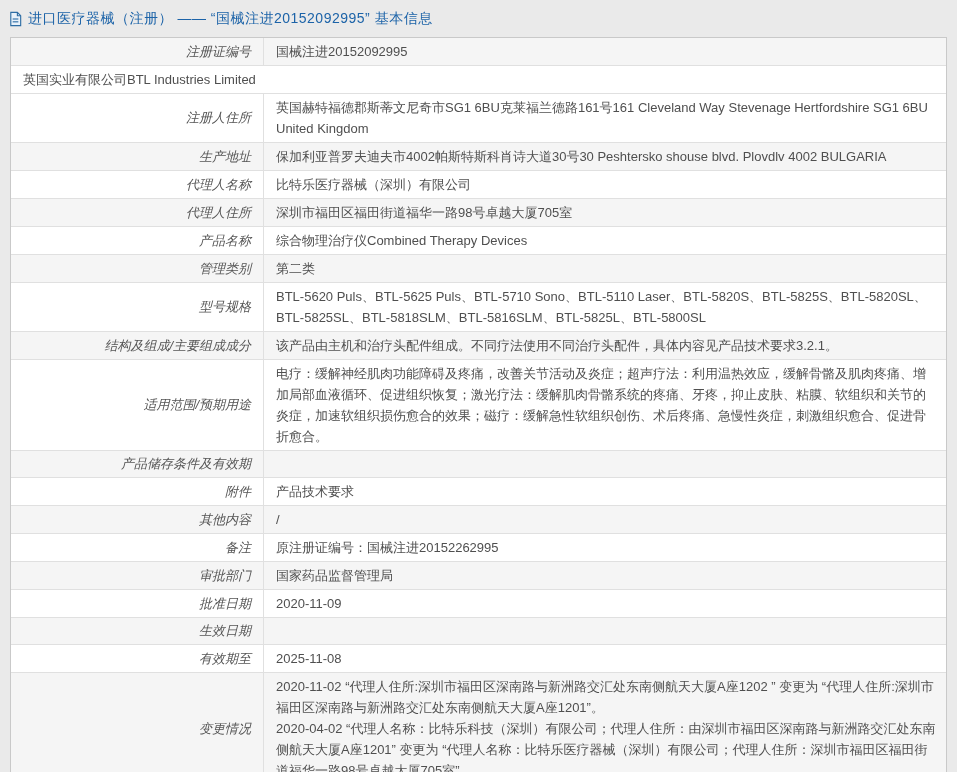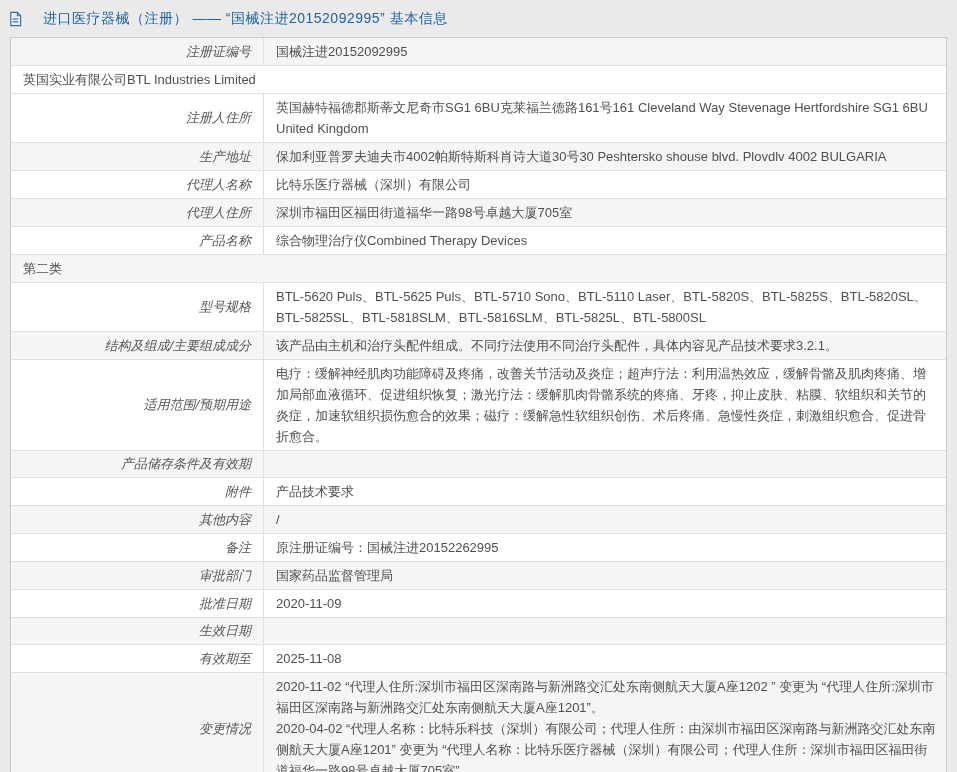--- a/index.html
+++ b/index.html
@@ -16,21 +16,21 @@
   html,body{width:957px;height:772px;overflow:hidden;}
   body{
     background:var(--page-bg);
     font-family:"Liberation Sans","DejaVu Sans",sans-serif;
     font-size:13px;
     color:var(--value-color);
   }
   .header{
     display:flex;
     align-items:center;
-    gap:20px;
+    gap:5px;
     padding:10px 14px 9px 8px;
   }
   .header .title{
     color:var(--title-blue);
     font-size:14px;
     letter-spacing:0.5px;
   }
   .doc-icon{display:inline-flex;align-items:center;}
   .info-table{
     margin:0 10px;
@@ -148,20 +148,24 @@
     <div class="label-cell">
 
       <span class="label-text">产品名称</span>
     </div>
     <div class="value-cell">
           <div>综合物理治疗仪Combined Therapy Devices</div>
         </div>
   </div>
 
   <div class="row shaded">
+    <div class="label-cell">
+
+      <span class="label-text">管理类别</span>
+    </div>
     <div class="value-cell">
           <div>第二类</div>
         </div>
   </div>
 
   <div class="row">
     <div class="label-cell">
 
       <span class="label-text">型号规格</span>
     </div>

